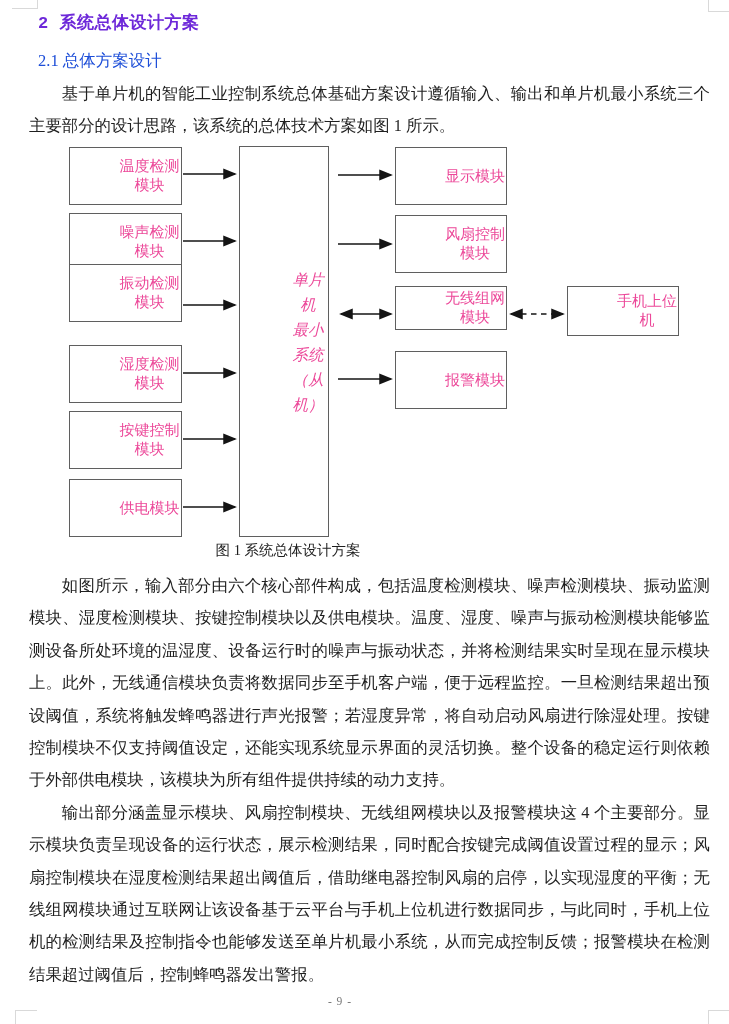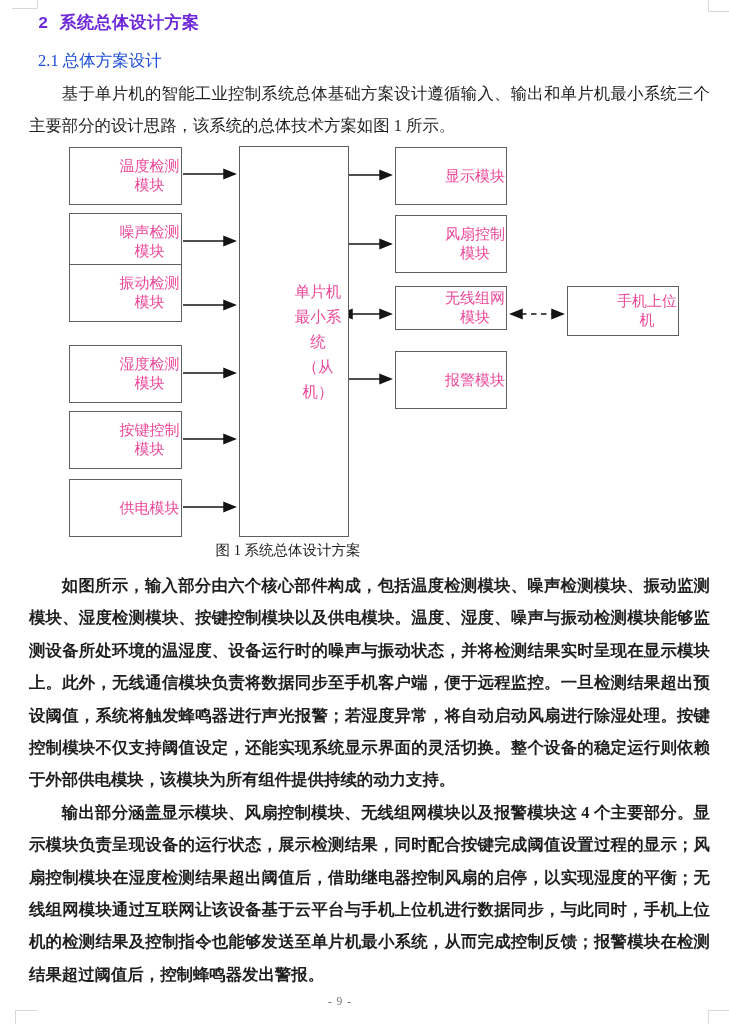--- a/index.html
+++ b/index.html
@@ -34,37 +34,37 @@
     position: absolute; left: 38px; top: 50px;
     font-size: 16.5px; font-weight: normal; color: #1d4ed8;
   }
   .para-block { position: absolute; left: 29px; width: 681px; }
   .para-block p {
     font-size: 16.4px; line-height: 32.4px;
     text-align: justify; text-justify: inter-ideograph;
     text-indent: 2em; color: #1f1f1f;
   }
   .p1 { top: 78px; }
-  .p23 { top: 570px; font-weight: bold; }
+  .p23 { top: 570px; }
 
   
   .diagram { position: absolute; left: 0; top: 146px; width: 729px; height: 420px; }
   .dbox {
     position: absolute;
     border: 1px solid #5f5f5f;
     display: flex; align-items: center; justify-content: center;
     font-size: 15px; color: #ec4899; text-align: center;
     background: #fff;
     padding-left: 48px;
   }
   .inbox  { left: 69px;  width: 113px; height: 58px; }
   .outbox { left: 395px; width: 112px; height: 58px; }
   .mcu-box {
-    left: 239px; top: 0; width: 110px; height: 391px;
-    white-space: pre-line; line-height: 25px; font-size: 15.5px;
+    left: 239px; top: 0; width: 90px; height: 391px;
+    white-space: pre-line; line-height: 25px; font-size: 15.5px; font-style: italic;
   }
   .host-box { left: 567px; top: 140px; width: 112px; height: 50px; }
   .arrows { position: absolute; left: 0; top: 0; width: 729px; height: 420px; }
   .caption {
     position: absolute; left: 288px; top: 395px;
     transform: translateX(-50%);
     font-size: 14.5px; color: #1f1f1f; white-space: nowrap;
   }
 
   .footer {

